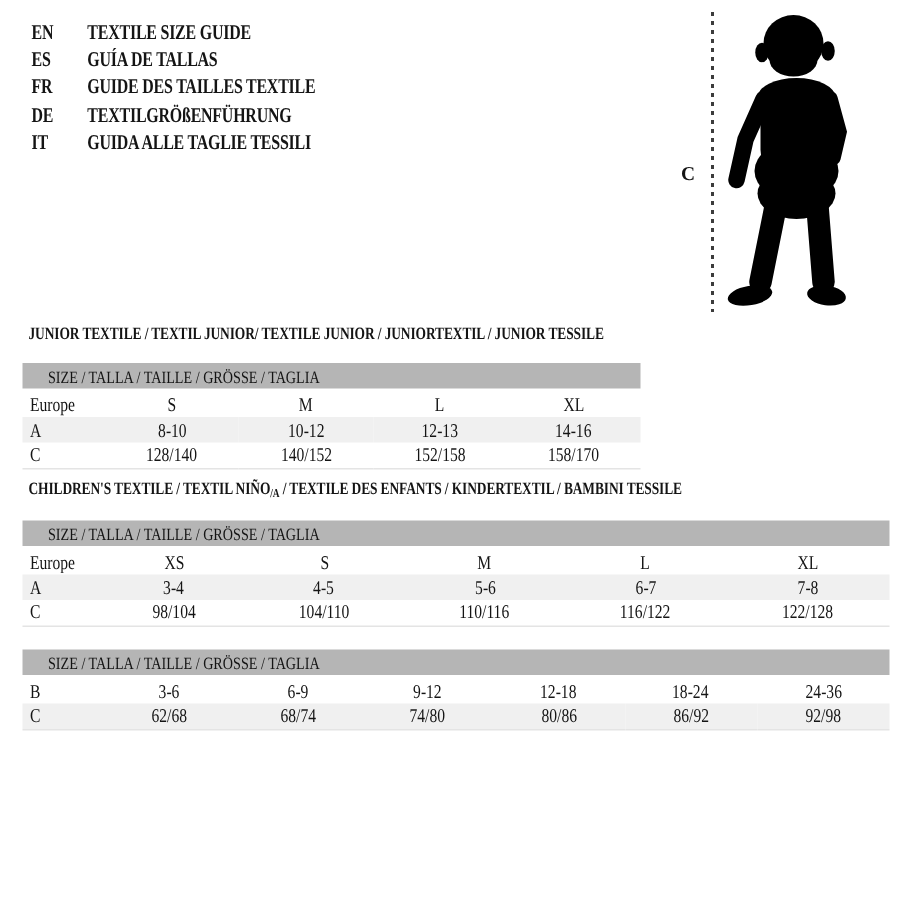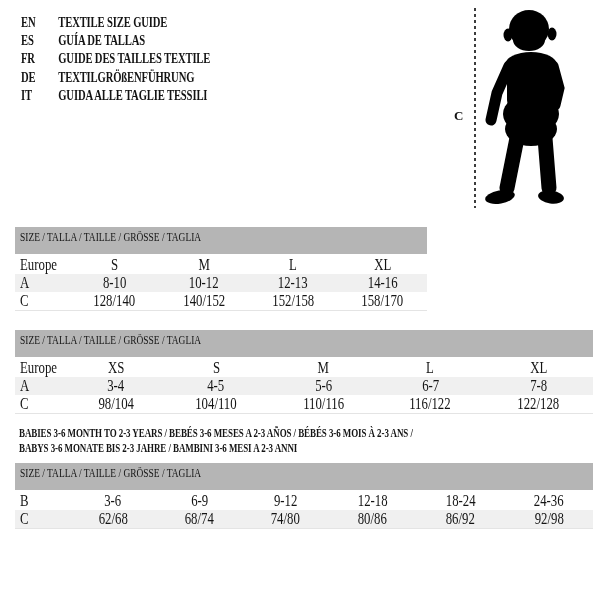--- a/index.html
+++ b/index.html
@@ -40,29 +40,29 @@
   .sec-children{ top:319px; width:578px; }
   .sec-babies{ top:426px; width:578px; }
 
   .tbl-title{ padding-left:4px; }
   .t-line{
     font-weight:700; font-size:11.5px; line-height:15px; white-space:nowrap;
     letter-spacing:-0.1px; transform:scaleX(0.78); transform-origin:0 0;
   }
   .t-line .sub{ font-size:8px; vertical-align:-2px; }
 
-  .size-bar{ margin-top:11px; margin-bottom:2px; height:27px; background:var(--barc); padding-left:5px; }
+  .size-bar{ margin-top:11px; margin-bottom:2px; height:17px; background:var(--barc); padding-left:17px; }
   .sec-babies .size-bar{ margin-top:7px; }
   .cond-bar{
     display:inline-block; font-size:11.5px; line-height:13px; white-space:nowrap;
     transform:scaleX(0.82); transform-origin:0 0;
   }
 
   .size-table{ width:100%; border-collapse:collapse; }
-  .size-table td{ height:17px; padding:0; text-align:center; font-size:16px; }
+  .size-table td{ height:17px; padding:0; text-align:center; font-size:13px; }
   .size-table td.label{ width:55px; text-align:left; padding-left:5px; }
   .size-table tr.shaded{ background:var(--shade); }
   .size-table tbody tr:last-child td{ border-bottom:1px solid #e4e4e4; }
   .cv{ display:inline-block; white-space:nowrap; transform:scaleX(0.8); }
   td.label .cv{ transform-origin:0 50%; }
 
   
   .notes{ position:absolute; left:21px; top:537px; }
   .note-line{
     font-weight:700; font-size:11.5px; line-height:16px; white-space:nowrap;
@@ -118,20 +118,23 @@
         <line x1="65" y1="130" x2="69" y2="180" stroke-width="15"></line>
       </g>
       <g class="fp">
         <ellipse cx="20" cy="189" rx="15" ry="6.5" transform="rotate(-10 20 189)"></ellipse>
         <ellipse cx="71" cy="189" rx="13" ry="6.5" transform="rotate(8 71 189)"></ellipse>
       </g>
     </svg>
   </div>
 
   <section class="section sec-junior">
+    <div class="tbl-title">
+        <div class="t-line"><span>JUNIOR TEXTILE / TEXTIL JUNIOR/ TEXTILE JUNIOR / JUNIORTEXTIL / JUNIOR TESSILE</span></div>
+      </div>
     <div class="size-bar">
       <span class="cond-bar">SIZE / TALLA / TAILLE / GRÖSSE / TAGLIA</span>
     </div>
     <table class="size-table">
         <tbody>
           <tr>
             <td class="label"><span class="cv">Europe</span></td>
             <td><span class="cv">S</span></td>
             <td><span class="cv">M</span></td>
             <td><span class="cv">L</span></td>
@@ -149,20 +152,23 @@
             <td><span class="cv">128/140</span></td>
             <td><span class="cv">140/152</span></td>
             <td><span class="cv">152/158</span></td>
             <td><span class="cv">158/170</span></td>
           </tr>
         </tbody>
       </table>
   </section>
 
   <section class="section sec-children">
+    <div class="tbl-title">
+        <div class="t-line"><span>CHILDREN'S TEXTILE / TEXTIL NIÑO</span><span class="sub">/A</span><span> / TEXTILE DES ENFANTS / KINDERTEXTIL / BAMBINI TESSILE</span></div>
+      </div>
     <div class="size-bar">
       <span class="cond-bar">SIZE / TALLA / TAILLE / GRÖSSE / TAGLIA</span>
     </div>
     <table class="size-table">
         <tbody>
           <tr>
             <td class="label"><span class="cv">Europe</span></td>
             <td><span class="cv">XS</span></td>
             <td><span class="cv">S</span></td>
             <td><span class="cv">M</span></td>
@@ -183,24 +189,20 @@
             <td><span class="cv">104/110</span></td>
             <td><span class="cv">110/116</span></td>
             <td><span class="cv">116/122</span></td>
             <td><span class="cv">122/128</span></td>
           </tr>
         </tbody>
       </table>
   </section>
 
   <section class="section sec-babies">
-    <div class="tbl-title">
-        <div class="t-line"><span>BABIES 3-6 MONTH TO 2-3 YEARS / BEBÉS 3-6 MESES A 2-3 AÑOS / BÉBÉS 3-6 MOIS À 2-3 ANS /</span></div>
-        <div class="t-line"><span>BABYS 3-6 MONATE BIS 2-3 JAHRE / BAMBINI 3-6 MESI A 2-3 ANNI</span></div>
-      </div>
     <div class="size-bar">
       <span class="cond-bar">SIZE / TALLA / TAILLE / GRÖSSE / TAGLIA</span>
     </div>
     <table class="size-table">
         <tbody>
           <tr>
             <td class="label"><span class="cv">B</span></td>
             <td><span class="cv">3-6</span></td>
             <td><span class="cv">6-9</span></td>
             <td><span class="cv">9-12</span></td>

